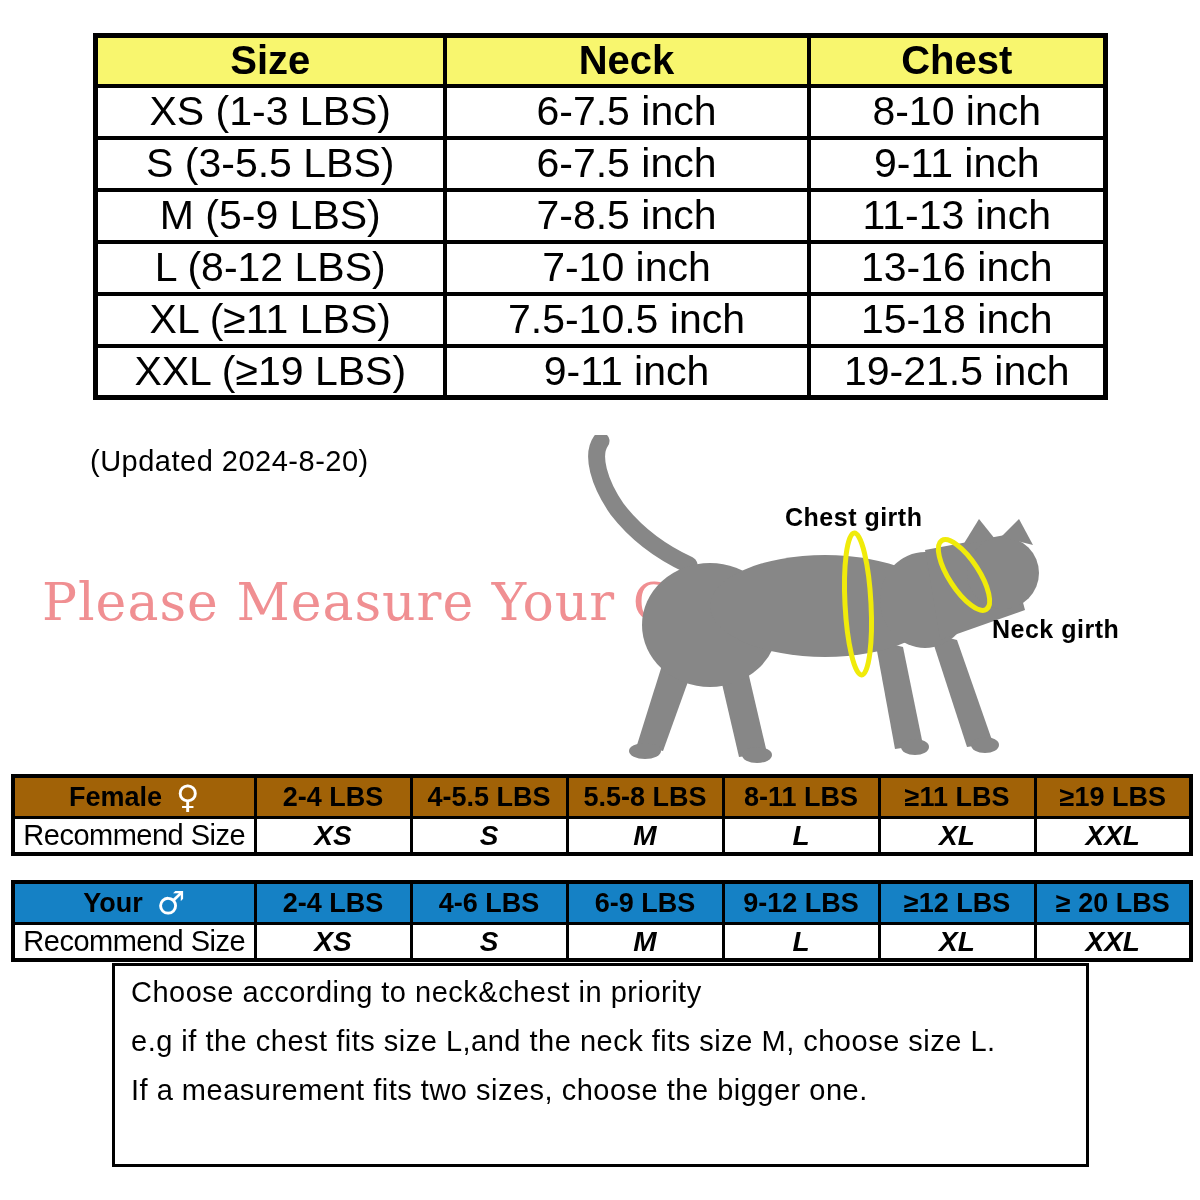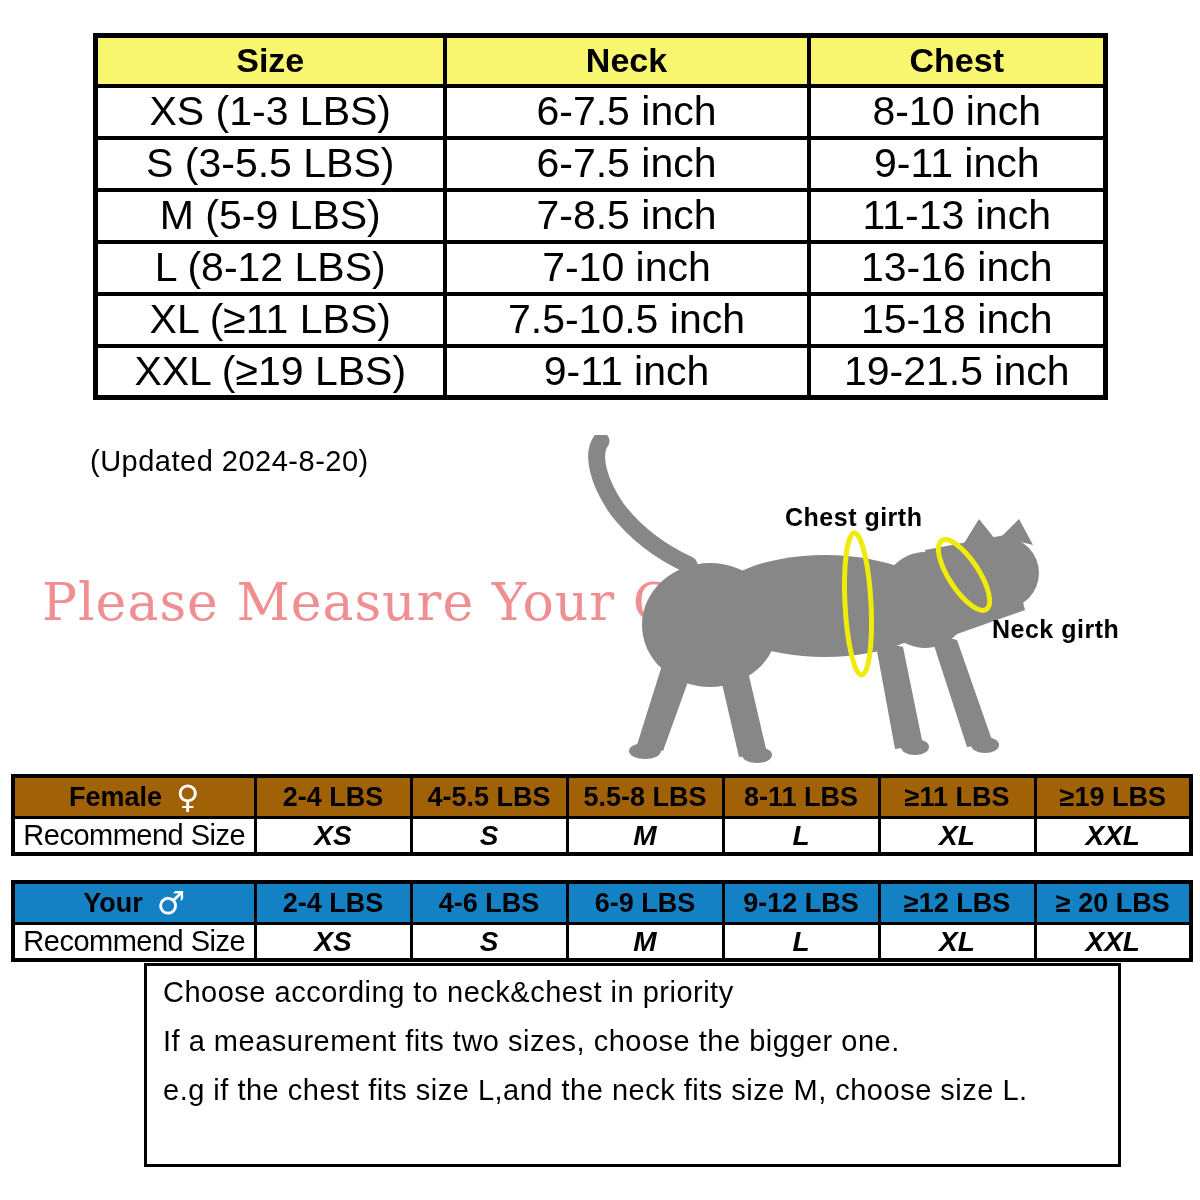--- a/index.html
+++ b/index.html
@@ -25,21 +25,21 @@
   }
   table.size-table th, table.size-table td {
     border: 4px solid #000;
     text-align: center;
     vertical-align: middle;
     white-space: nowrap;
     overflow: hidden;
   }
   table.size-table th {
     background: #f8f66e;
-    font-size: 34px;
+    font-size: 40px;
     font-weight: bold;
     height: 50px;
   }
   table.size-table td {
     background: #ffffff;
     font-size: 41px;
     font-weight: 400;
     height: 52px;
   }
 
@@ -105,21 +105,21 @@
     font-weight: bold;
     vertical-align: -2px;
     padding-left: 14px;
   }
   table.sex-table td.row-label { font-size: 29px; font-weight: 400; letter-spacing: -0.5px; }
   table.sex-table td.size-val  { font-size: 28px; font-weight: bold; font-style: italic; }
 
   
   .note-box {
     position: absolute;
-    left: 144px; top: 963px;
+    left: 112px; top: 963px;
     width: 977px; height: 204px;
     border: 3px solid #000;
     background: #fff;
     padding: 2px 0 0 16px;
   }
   .note-line {
     font-size: 29px;
     line-height: 49px;
     letter-spacing: 0.5px;
     white-space: nowrap;
@@ -270,17 +270,17 @@
       <td class="size-val">M</td>
       <td class="size-val">L</td>
       <td class="size-val">XL</td>
       <td class="size-val">XXL</td>
     </tr>
   </tbody>
     </table>
 
   <div class="note-box">
     <div class="note-line">Choose according to neck&amp;chest in priority</div>
+    <div class="note-line">e.g if the chest fits size L,and the neck fits size M, choose size L.</div>
     <div class="note-line">If a measurement fits two sizes, choose the bigger one.</div>
-    <div class="note-line">e.g if the chest fits size L,and the neck fits size M, choose size L.</div>
   </div>
 
 </div>
 
 </body></html>

